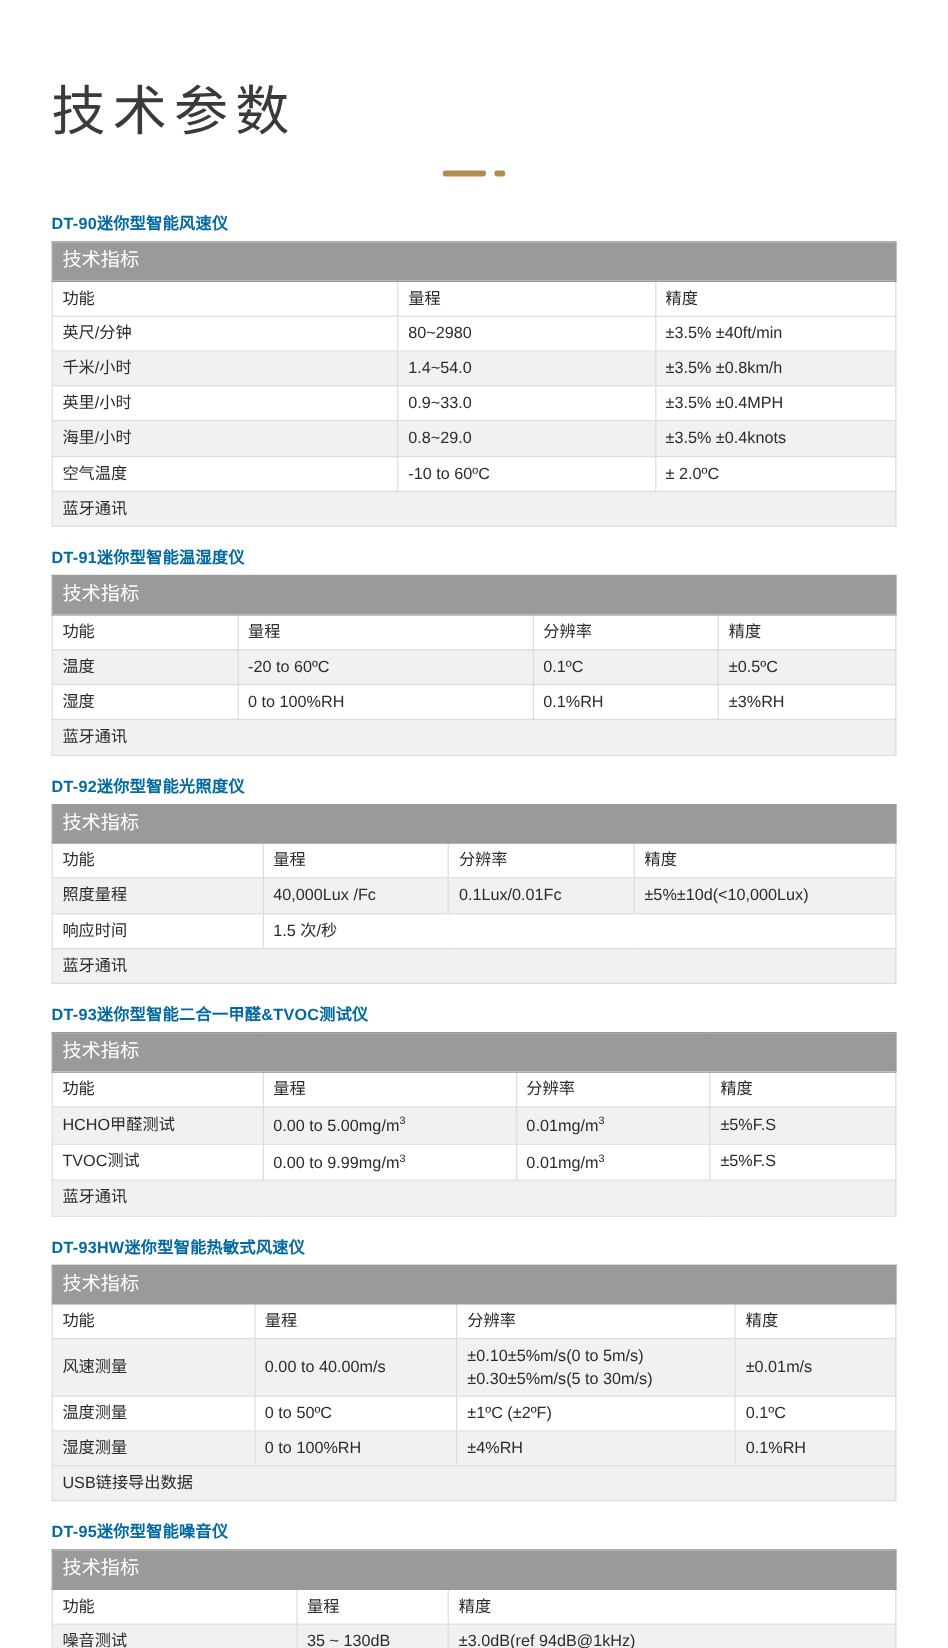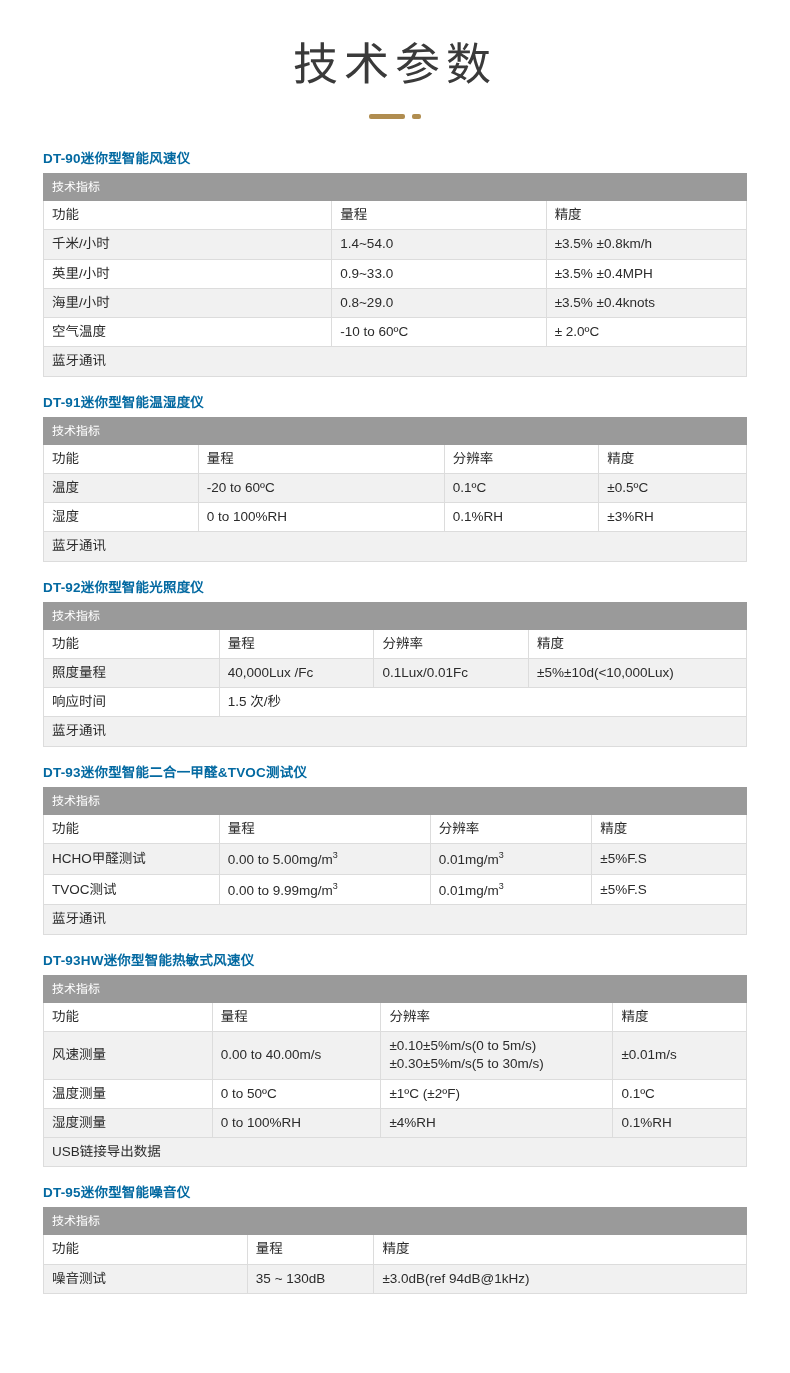--- a/index.html
+++ b/index.html
@@ -13,27 +13,27 @@
     font-family: "Liberation Sans", "DejaVu Sans", sans-serif;
     color: #222;
     -webkit-font-smoothing: antialiased;
   }
   .page {
     width: 790px;
     box-sizing: border-box;
     padding: 0 43px 0 43px;
   }
   .title {
-    text-align: center;
+    text-align: left;
     font-size: 45px;
     letter-spacing: 6px;
     color: #3a3a3a;
     font-weight: normal;
     margin: 0;
-    padding-top: 38px;
+    padding-top: 66px;
     line-height: 1.2;
   }
   .title-rule {
     display: flex;
     justify-content: center;
     align-items: center;
     gap: 7px;
     margin-top: 22px;
     margin-bottom: 28px;
   }
@@ -71,21 +71,21 @@
     padding: 5px 8px;
     text-align: left;
     font-weight: normal;
     vertical-align: middle;
     line-height: 1.35;
     color: #2b2b2b;
   }
   table.spec tr.head td {
     background: #9a9a9a;
     color: #ffffff;
-    font-size: 12px;
+    font-size: 16px;
     border: 1px solid #9a9a9a;
     padding: 5px 8px;
   }
   table.spec tr.sub td {
     background: #ffffff;
   }
   table.spec tr.alt td {
     background: #f1f1f1;
   }
   table.spec tr.plain td {
@@ -122,20 +122,25 @@
           <col style="width:28.5%">
         </colgroup>
       <tbody>
         <tr class="head">
           <td colspan="3">技术指标</td>
         </tr>
         <tr class="sub">
           <td>功能</td>
           <td>量程</td>
           <td>精度</td>
+        </tr>
+        <tr class="plain">
+          <td>英尺/分钟</td>
+          <td>80~2980</td>
+          <td>±3.5% ±40ft/min</td>
         </tr>
         <tr class="alt">
           <td>千米/小时</td>
           <td>1.4~54.0</td>
           <td>±3.5% ±0.8km/h</td>
         </tr>
         <tr class="plain">
           <td>英里/小时</td>
           <td>0.9~33.0</td>
           <td>±3.5% ±0.4MPH</td>

